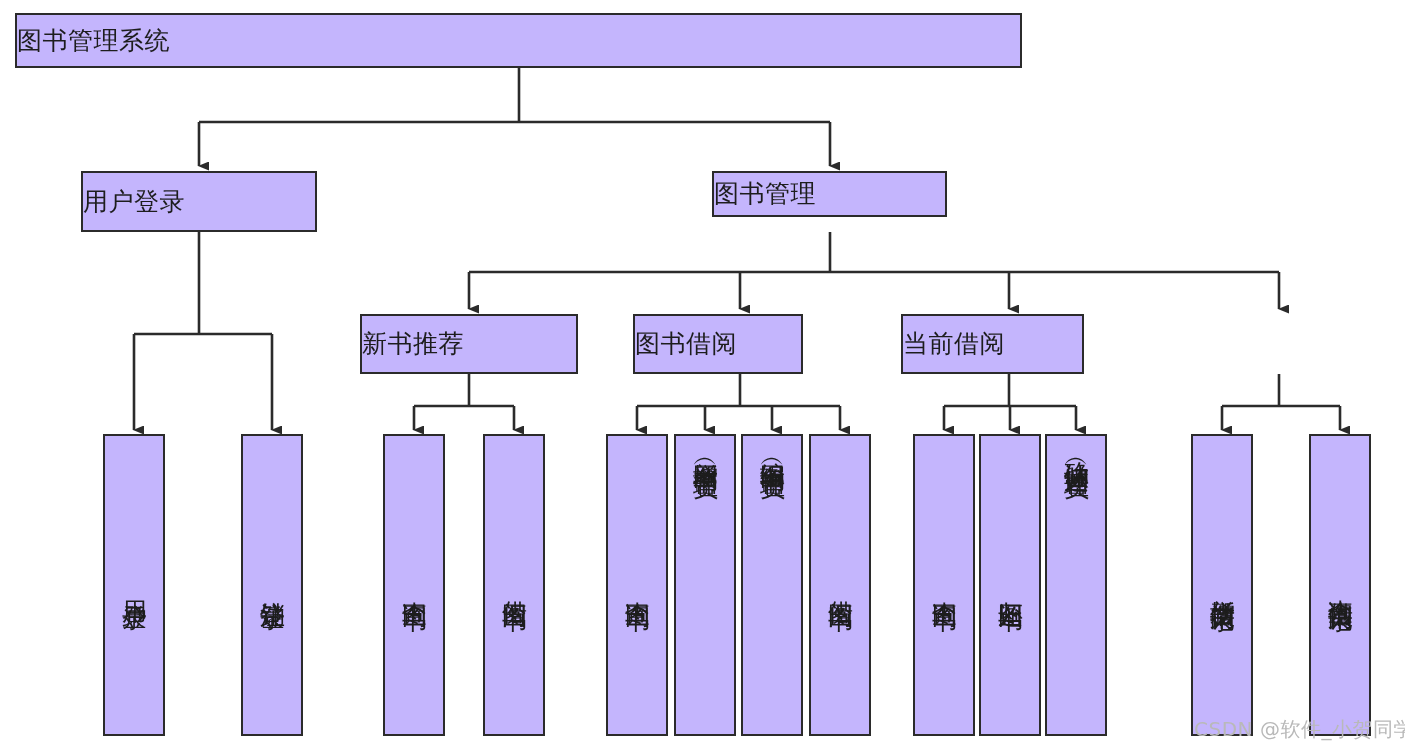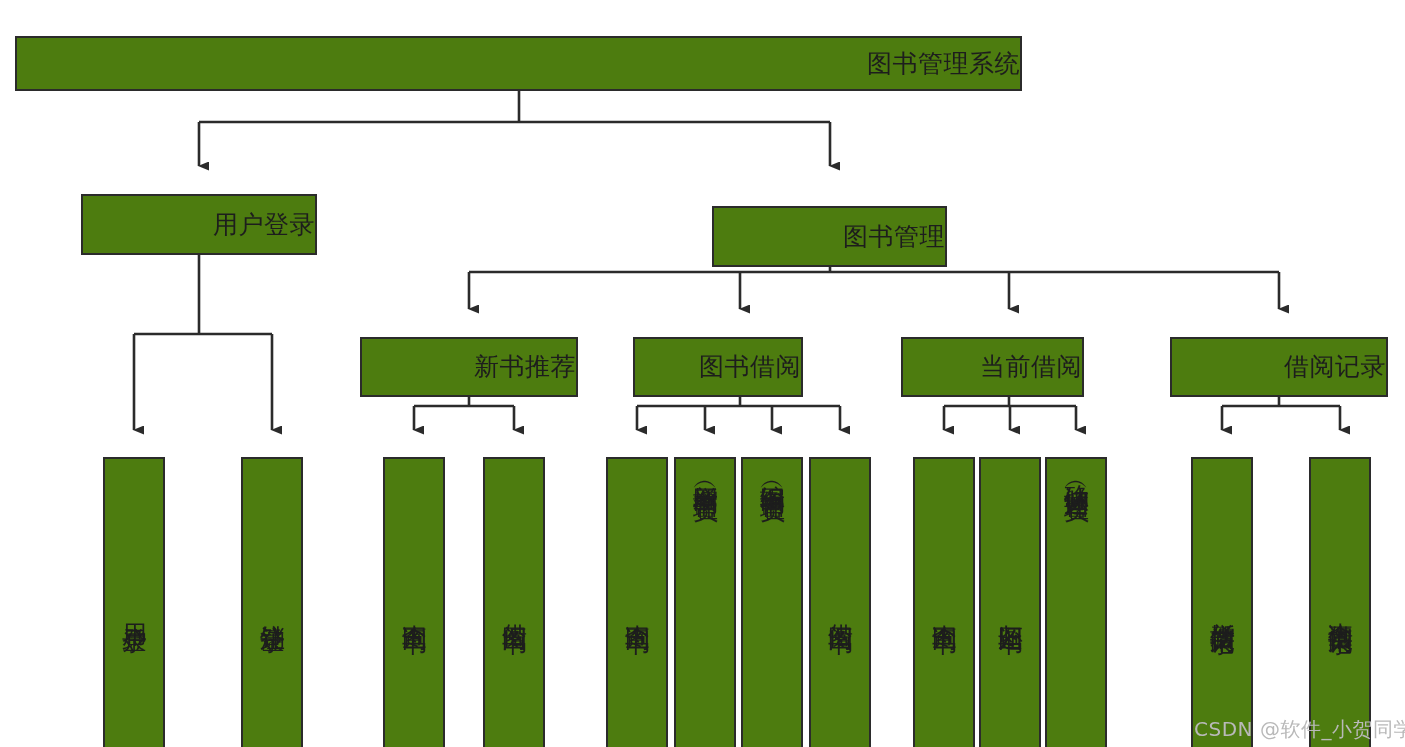--- a/index.html
+++ b/index.html
@@ -23,27 +23,26 @@
     position: absolute;
     left: 0;
     top: 0;
     width: 1405px;
     height: 747px;
     pointer-events: none;
   }
   .node {
     position: absolute;
     box-sizing: border-box;
-    background: #4d7c0f;
+    background: #c4b5fd;
     border: 2px solid #2b2b2b;
     display: flex;
     align-items: center;
-    justify-content: flex-end;
+    justify-content: flex-start;
     overflow: hidden;
-    margin-top: 23px;
   }
   .node .node-label {
     display: block;
     text-align: center;
     color: #1d1d1d;
     letter-spacing: 0.5px;
   }
   
   .node.horizontal .node-label {
     font-size: 25px;
@@ -140,39 +139,36 @@
   </svg>
 
   <div class="node horizontal root" style="left:15px; top:13px; width:1007px; height:55px;">
     <span class="node-label">图书管理系统</span>
   </div>
 
   <div class="node horizontal" style="left:81px; top:171px; width:236px; height:61px;">
     <span class="node-label">用户登录</span>
   </div>
 
-  <div class="node horizontal" style="left:712px; top:183px; width:235px; height:61px;">
+  <div class="node horizontal" style="left:712px; top:171px; width:235px; height:46px;">
     <span class="node-label">图书管理</span>
   </div>
 
   <div class="node horizontal" style="left:360px; top:314px; width:218px; height:60px;font-family:Liberation Serif, serif;">
     <span class="node-label">新书推荐</span>
   </div>
 
   <div class="node horizontal" style="left:633px; top:314px; width:170px; height:60px;">
     <span class="node-label">图书借阅</span>
   </div>
 
   <div class="node horizontal" style="left:901px; top:314px; width:183px; height:60px;">
     <span class="node-label">当前借阅</span>
   </div>
 
-  <div class="node horizontal" style="left:1170px; top:314px; width:218px; height:60px;">
-    <span class="node-label">借阅记录</span>
-  </div>
 
   <div class="node vertical centered" style="left:103px; top:434px; width:62px; height:302px;">
     <span class="node-label">用户登录</span>
   </div>
 
   <div class="node vertical centered" style="left:241px; top:434px; width:62px; height:302px;">
     <span class="node-label">注销登录</span>
   </div>
 
   <div class="node vertical centered" style="left:383px; top:434px; width:62px; height:302px;">

